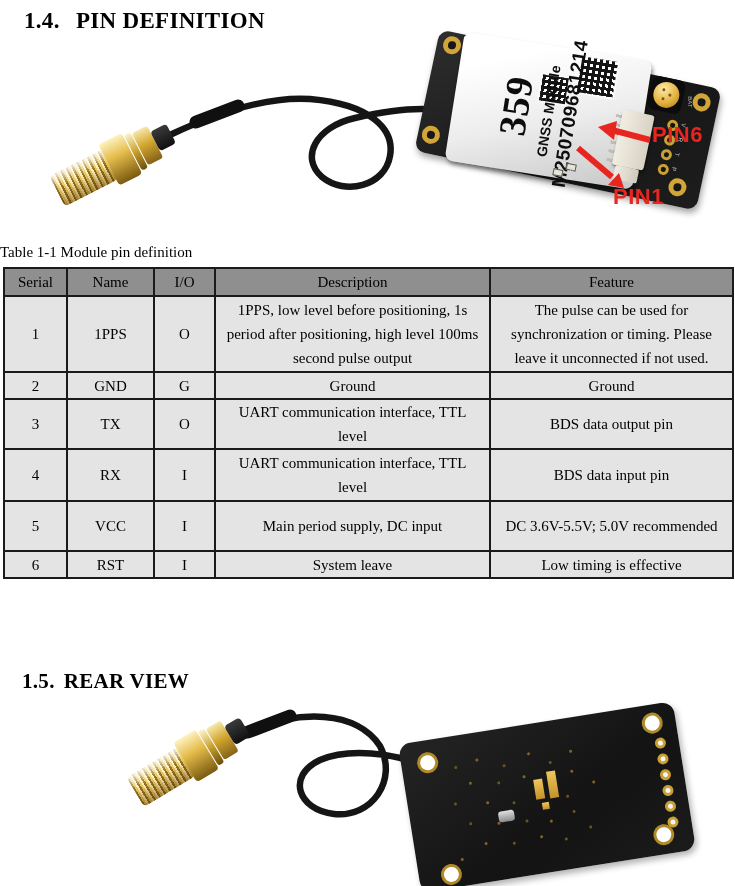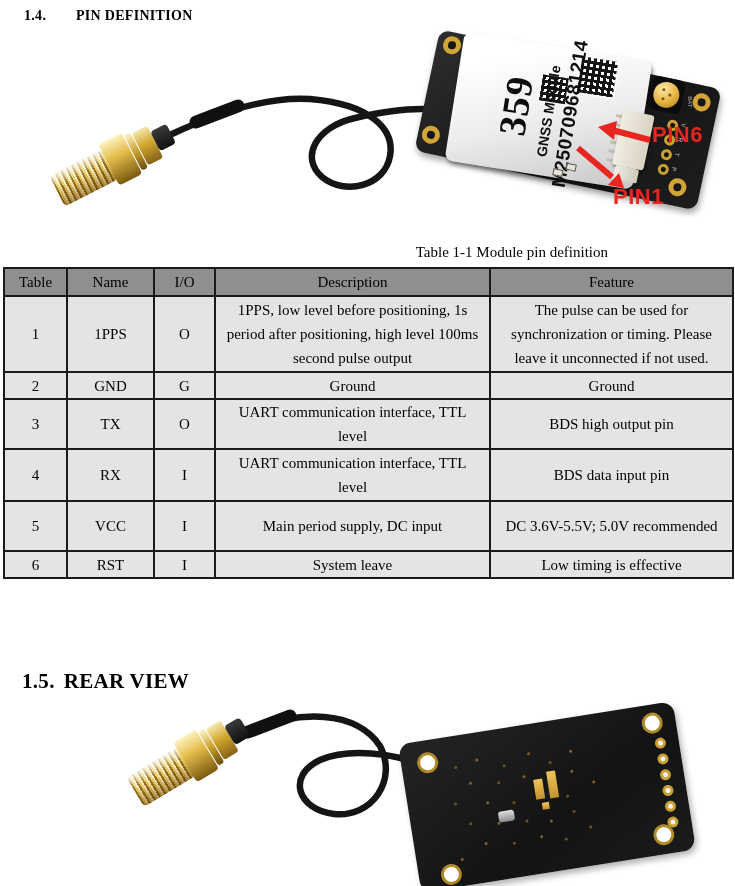--- a/index.html
+++ b/index.html
@@ -1,19 +1,19 @@
 <!DOCTYPE html>
 <html><head>
 <meta charset="utf-8">
 <style>
   html,body{margin:0;padding:0;background:#fff;}
   .page{position:relative;width:735px;height:886px;background:#fff;overflow:hidden;
         font-family:"Liberation Serif",serif;color:#000;}
   
-  .h1{position:absolute;left:24px;top:8px;font-size:14px;font-weight:bold;margin:0;letter-spacing:.3px;}
+  .h1{position:absolute;left:24px;top:8px;font-size:23px;font-weight:bold;margin:0;letter-spacing:.3px;}
   .h1 .secnum{display:inline-block;width:52px;}
   .h2{position:absolute;left:22px;top:641px;font-size:21px;font-weight:bold;margin:0;letter-spacing:.3px;}
   .h2 .secnum{display:inline-block;margin-right:9px;margin-top:28px;}
   
   .figure{position:absolute;left:0;width:735px;}
   .fig1{top:44px;height:200px;}
   .fig2{top:688px;height:198px;}
   .cablesvg{position:absolute;left:0;top:0;width:735px;height:100%;}
   
   .sma{position:absolute;width:130px;height:46px;}
@@ -64,21 +64,21 @@
     background:linear-gradient(90deg,#efece4,#cfc9bb);}
   .pad{position:absolute;width:5px;height:5px;border:3px solid #caa032;border-radius:50%;background:#141414;}
   .padlbl{position:absolute;font-size:6px;color:#c8c8c8;font-family:"Liberation Sans",sans-serif;transform:rotate(90deg);}
   .led{position:absolute;width:8px;height:5px;background:#e8e4d8;border:1px solid #555;}
   .ledlbl{position:absolute;font-size:6px;color:#d5d5d5;font-family:"Liberation Sans",sans-serif;transform:rotate(90deg);}
   .pinlabel{position:absolute;color:#e8251f;font-family:Liberation Sans, sans-serif;
     font-weight:bold;font-size:22px;letter-spacing:.5px;}
   .pin6{left:652px;top:78px;}
   .pin1{left:613px;top:140px;}
   
-  .caption{position:absolute;left:0;top:244px;width:608px;text-align:right;font-size:15px;}
+  .caption{position:absolute;left:0;top:244px;width:608px;text-align:left;font-size:15px;}
   .pintable{position:absolute;left:3px;top:267px;width:729px;border-collapse:collapse;
     font-size:15px;text-align:center;table-layout:fixed;}
   .pintable th{background:#8f8f8f;border:2px solid #1a1a1a;font-weight:normal;height:26px;padding:0 4px;}
   .pintable td{background:#e4e4e4;border:2px solid #1a1a1a;padding:0 9px;line-height:24px;}
   tr.h76{height:76px;} tr.h27{height:27px;} tr.h50{height:50px;} tr.h52{height:52px;}
   
   .board2{position:absolute;left:408px;top:34px;width:278px;height:150px;border-radius:12px;
     background:linear-gradient(150deg,#242424,#131313 60%,#1b1b1b);transform:rotate(-9deg);
     box-shadow:2px 4px 6px rgba(0,0,0,.3);}
   .hole2{position:absolute;width:15px;height:15px;background:#fff;border:3px solid #b08a28;border-radius:50%;}
@@ -189,21 +189,21 @@
   <table class="pintable">
     <colgroup>
         <col style="width:63px">
         <col style="width:87px">
         <col style="width:61px">
         <col style="width:275px">
         <col style="width:243px">
       </colgroup>
     <thead>
       <tr>
-        <th>Table</th>
+        <th>Serial</th>
         <th>Name</th>
         <th>I/O</th>
         <th>Description</th>
         <th>Feature</th>
       </tr>
     </thead>
     <tbody>
       <tr class="h76">
         <td>1</td>
         <td>1PPS</td>
@@ -216,21 +216,21 @@
         <td>GND</td>
         <td>G</td>
         <td>Ground</td>
         <td>Ground</td>
       </tr>
       <tr class="h50">
         <td>3</td>
         <td>TX</td>
         <td>O</td>
         <td>UART communication interface, TTL level</td>
-        <td>BDS high output pin</td>
+        <td>BDS data output pin</td>
       </tr>
       <tr class="h52">
         <td>4</td>
         <td>RX</td>
         <td>I</td>
         <td>UART communication interface, TTL level</td>
         <td>BDS data input pin</td>
       </tr>
       <tr class="h50">
         <td>5</td>

